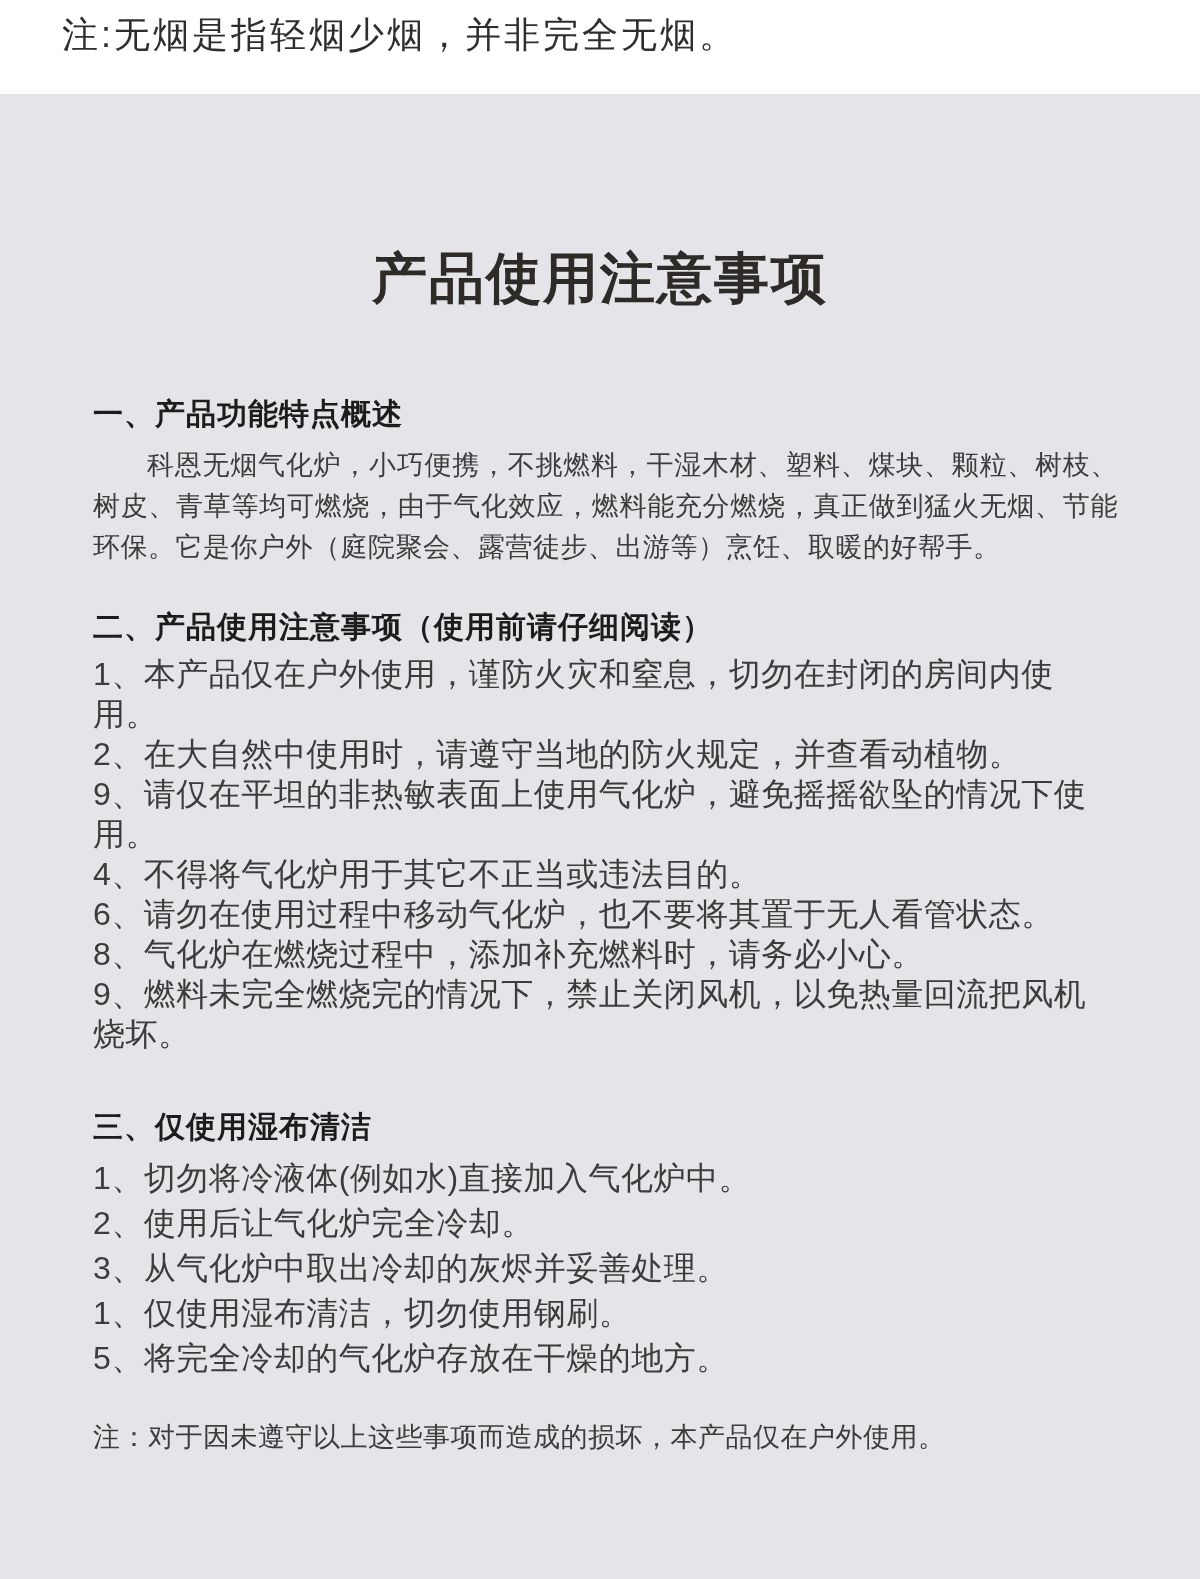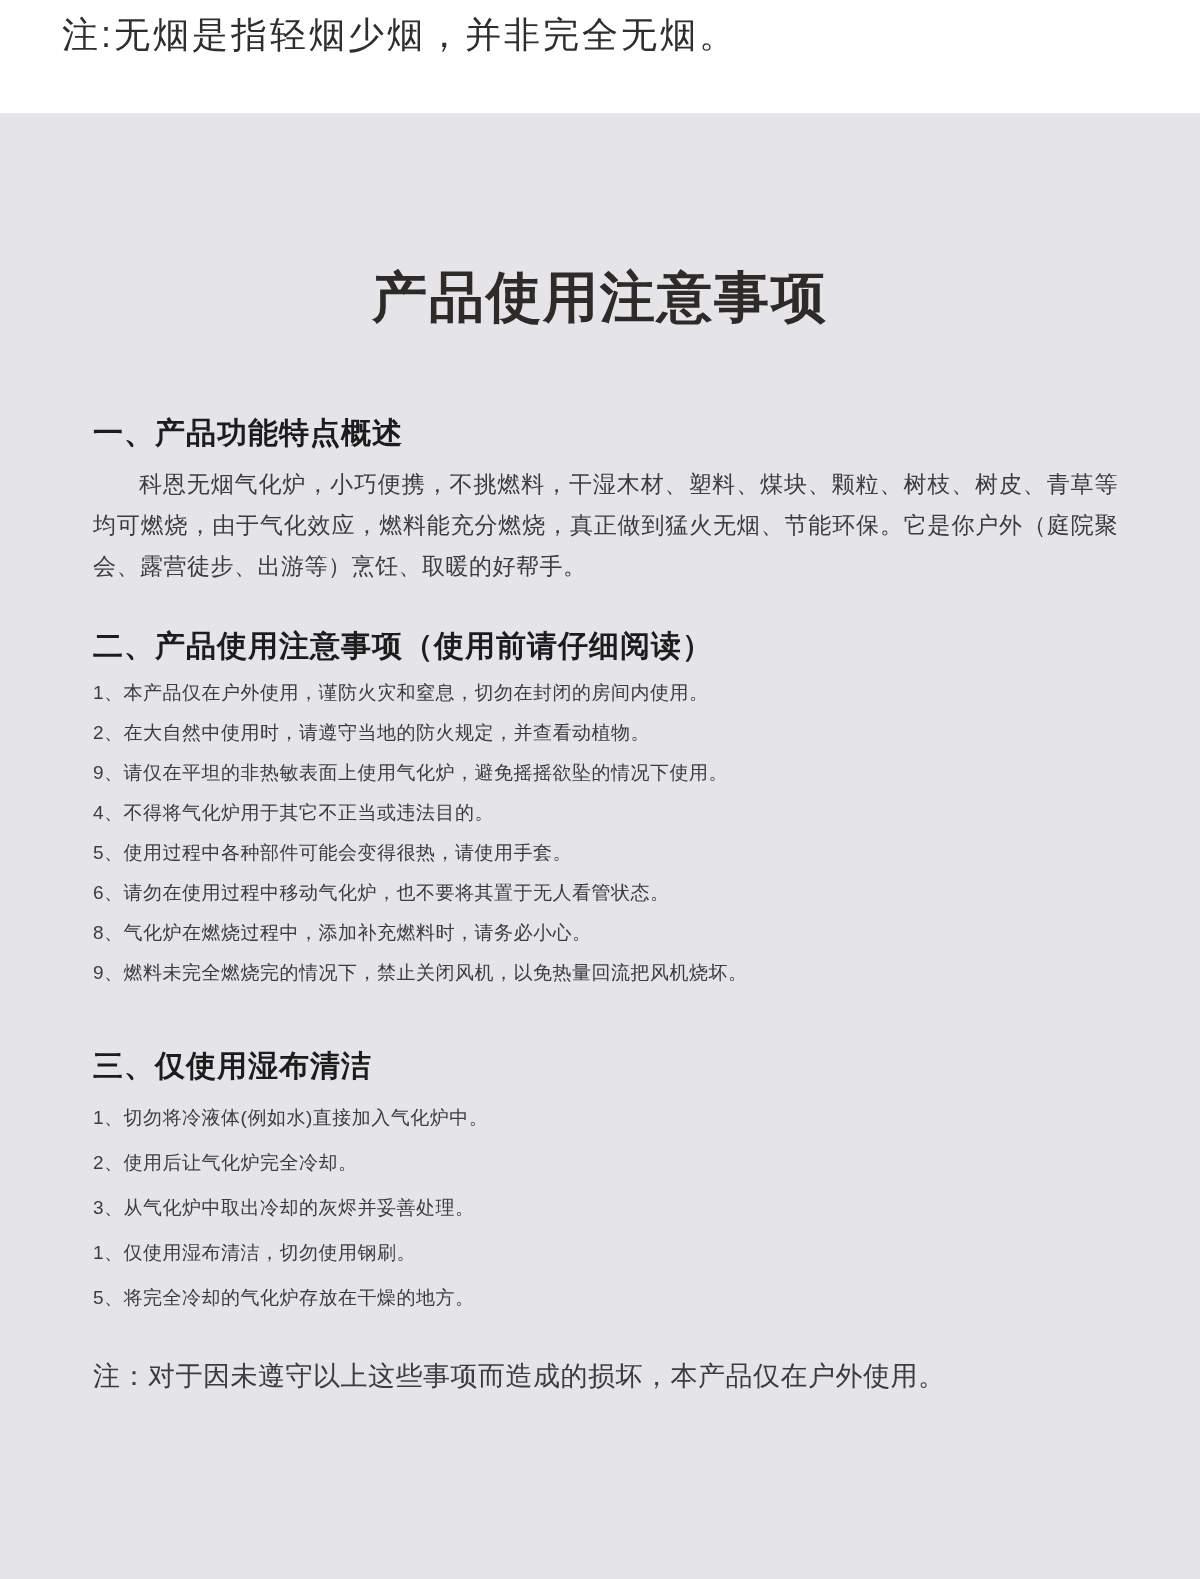--- a/index.html
+++ b/index.html
@@ -7,21 +7,21 @@
     padding: 0;
   }
   body {
     width: 1200px;
     height: 1579px;
     background: var(--page-bg, #ffffff);
     font-family: "Liberation Sans", "DejaVu Sans", sans-serif;
     overflow: hidden;
   }
   .top-note {
-    height: 113px;
+    height: 94px;
     box-sizing: border-box;
     padding: 13px 40px 0 62px;
     font-size: 36px;
     line-height: 44px;
     letter-spacing: 3px;
     color: var(--note-text, #2e2e2e);
     background: var(--page-bg, #ffffff);
     white-space: nowrap;
   }
   .panel {
@@ -49,31 +49,31 @@
     line-height: 34px;
     font-weight: 700;
     letter-spacing: 1px;
     color: var(--heading-text, #1c1c1c);
   }
   .sec-overview h2.sec { margin-top: 90px; }
   .sec-usage    h2.sec { margin-top: 42px; }
   .sec-cleaning h2.sec { margin-top: 56px; }
   .para {
     margin: 14px 0 0 0;
-    font-size: 23px;
+    font-size: 27px;
     line-height: 41px;
     text-align: justify;
     text-indent: 2em;
     letter-spacing: 0.5px;
   }
   ul.list {
     list-style: none;
     margin: 10px 0 0 0;
     padding: 0;
-    font-size: 19px;
+    font-size: 32px;
     letter-spacing: 0.5px;
   }
   ul.list-usage li { line-height: 40px; }
   ul.list-clean  { margin-top: 12px; }
   ul.list-clean li { line-height: 45px; }
   .bottom-note {
     margin: 36px 0 0 0;
     font-size: 27px;
     line-height: 40px;
     letter-spacing: 0.5px;
@@ -95,21 +95,20 @@
       <p class="para">科恩无烟气化炉，小巧便携，不挑燃料，干湿木材、塑料、煤块、颗粒、树枝、树皮、青草等均可燃烧，由于气化效应，燃料能充分燃烧，真正做到猛火无烟、节能环保。它是你户外（庭院聚会、露营徒步、出游等）烹饪、取暖的好帮手。</p>
     </section>
 
     <section class="sec-usage">
       <h2 class="sec">二、产品使用注意事项（使用前请仔细阅读）</h2>
       <ul class="list list-usage">
         <li>1、本产品仅在户外使用，谨防火灾和窒息，切勿在封闭的房间内使用。</li>
         <li>2、在大自然中使用时，请遵守当地的防火规定，并查看动植物。</li>
         <li>9、请仅在平坦的非热敏表面上使用气化炉，避免摇摇欲坠的情况下使用。</li>
         <li>4、不得将气化炉用于其它不正当或违法目的。</li>
-        <li>5、使用过程中各种部件可能会变得很热，请使用手套。</li>
         <li>6、请勿在使用过程中移动气化炉，也不要将其置于无人看管状态。</li>
         <li>8、气化炉在燃烧过程中，添加补充燃料时，请务必小心。</li>
         <li>9、燃料未完全燃烧完的情况下，禁止关闭风机，以免热量回流把风机烧坏。</li>
       </ul>
     </section>
 
     <section class="sec-cleaning">
       <h2 class="sec">三、仅使用湿布清洁</h2>
       <ul class="list list-clean">
         <li>1、切勿将冷液体(例如水)直接加入气化炉中。</li>

